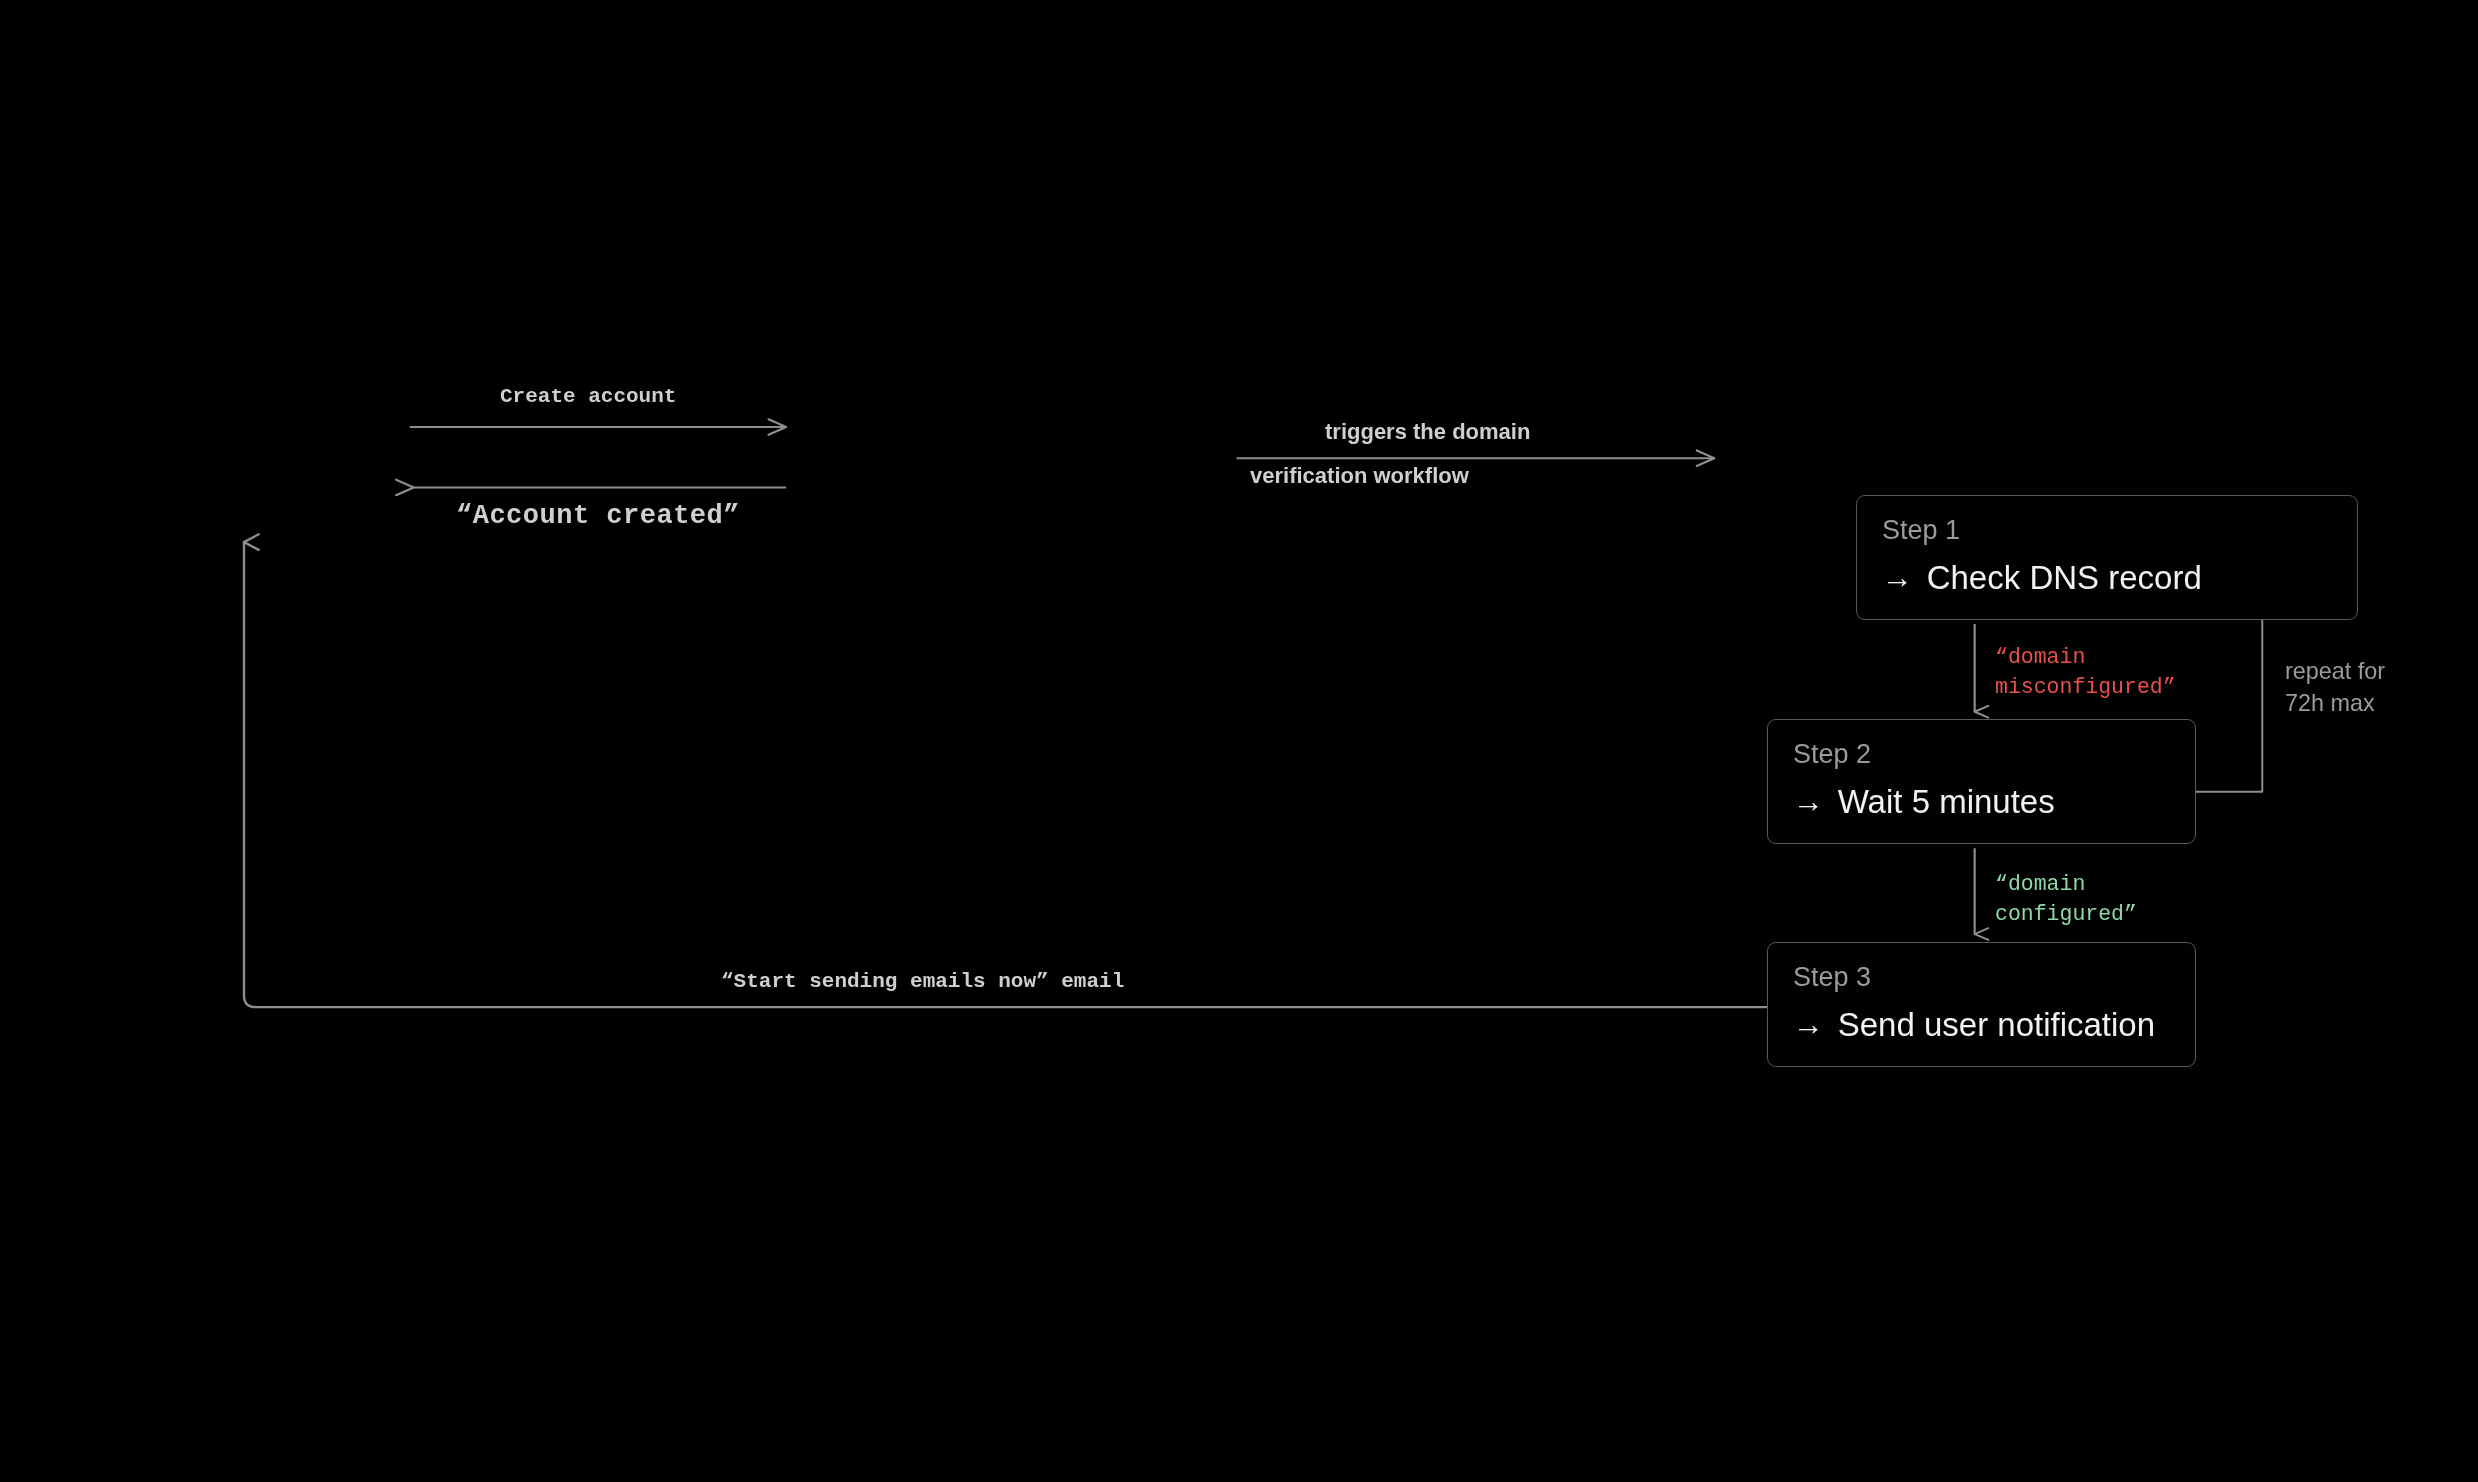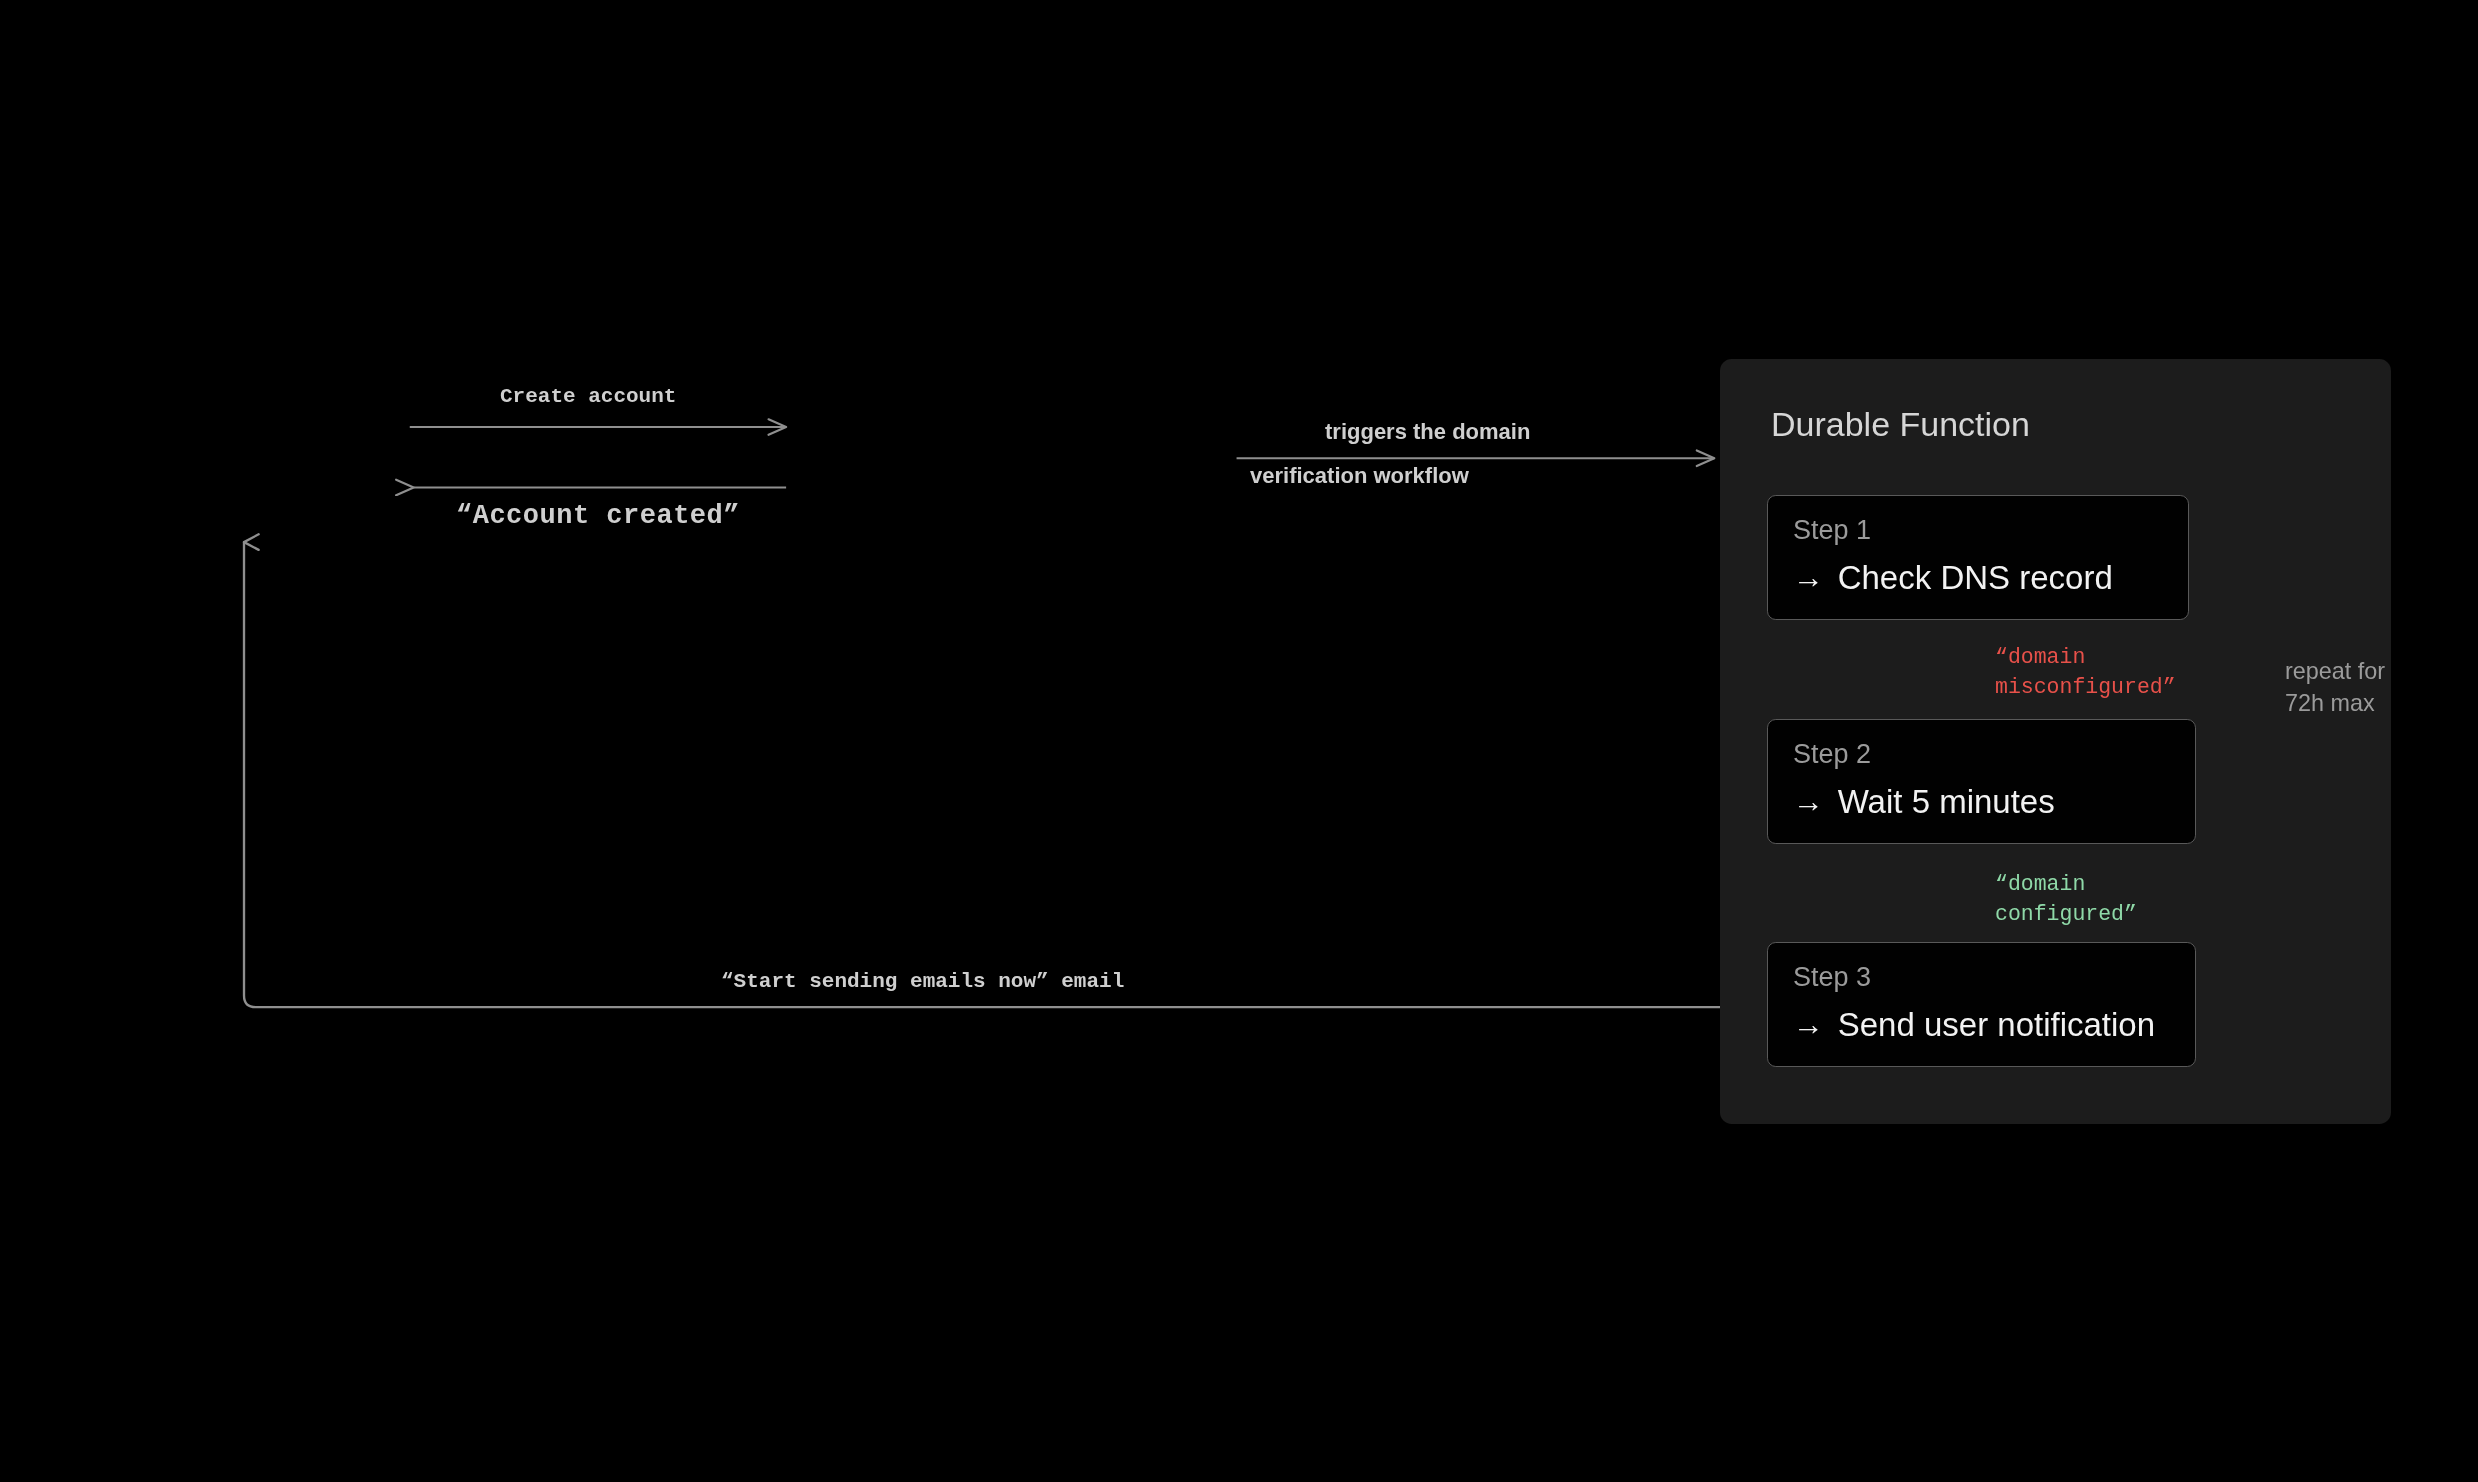--- a/index.html
+++ b/index.html
@@ -168,25 +168,22 @@
 
     <line x1="2025" y1="870" x2="2025" y2="958" stroke="#8f8f8f" stroke-width="2.2" marker-end="url(#arrowD)"></line>
 
     <path d="M2252,812 L2320,812 L2320,575 L2262,575" fill="none" stroke="#8f8f8f" stroke-width="2" stroke-linecap="round" stroke-linejoin="round" marker-end="url(#arrowLsm)"></path>
 
     <path d="M1812,1033 L262,1033 Q250,1033 250,1021 L250,556" fill="none" stroke="#8f8f8f" stroke-width="2.4" stroke-linecap="round" stroke-linejoin="round" marker-end="url(#arrowU)"></path>
   </svg>
 
 
 
-  <div class="panel" style="left:1720px; top:359px; width:671px; height:765px;">
-    <div class="panel-title">Durable Function</div>
-  </div>
-
-  <div class="step-box" style="left:1767px; top:495px; width:422px; height:125px;">
+
+  <div class="step-box" style="left:1856px; top:495px; width:502px; height:125px;">
     <div class="step-kicker">Step 1</div>
     <div class="step-title">
       <span class="step-arrow">→</span>
       <span>Check DNS record</span>
     </div>
   </div>
 
   <div class="step-box" style="left:1767px; top:719px; width:429px; height:125px;">
     <div class="step-kicker">Step 2</div>
     <div class="step-title">

